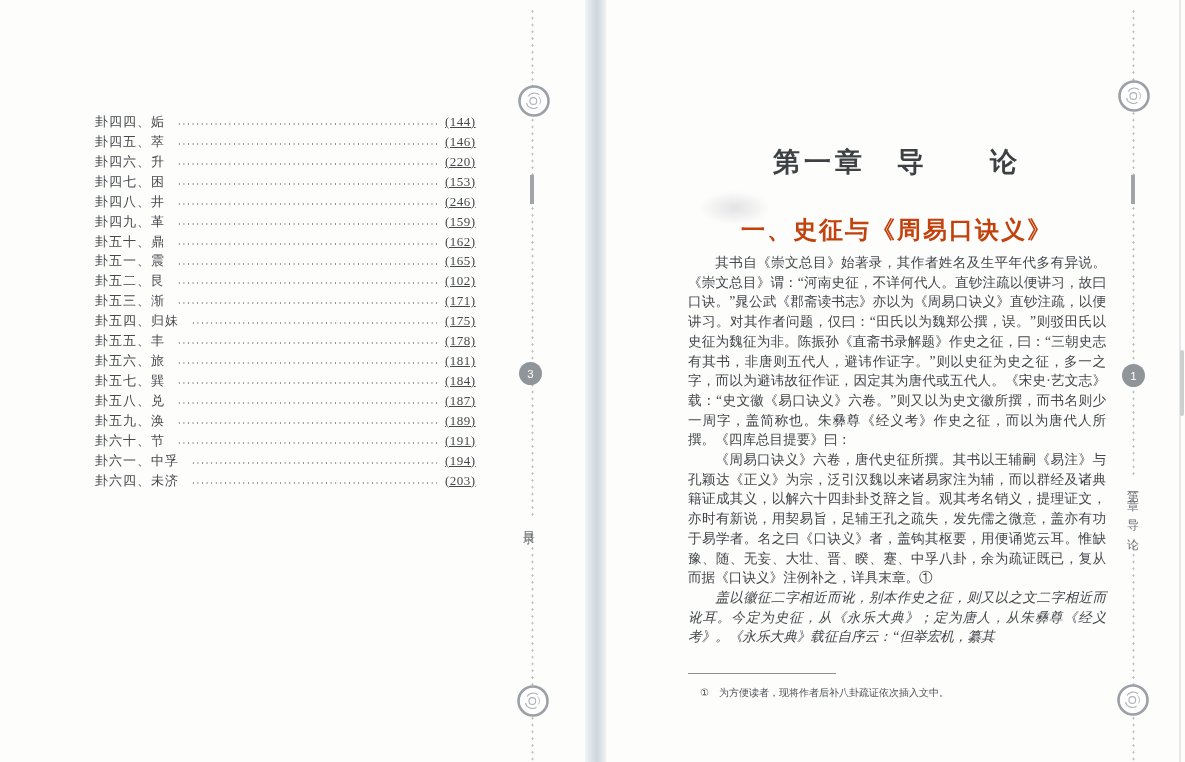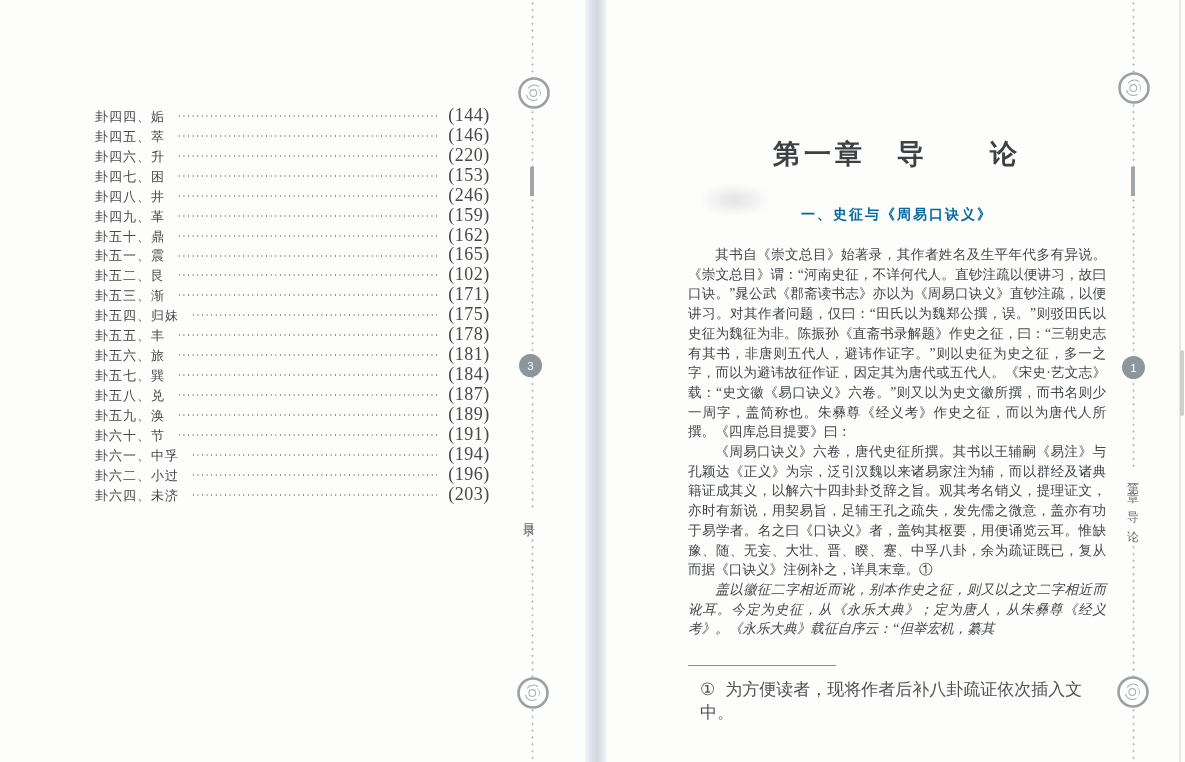--- a/index.html
+++ b/index.html
@@ -2,21 +2,21 @@
 <html><head>
 <meta charset="utf-8">
 <style>
   html,body{margin:0;padding:0;}
   body{
     width:1185px;height:762px;position:relative;overflow:hidden;
     background:#fdfdfc;
     font-family:"Liberation Serif","DejaVu Serif",serif;
     color:#45484b;
   }
-  .page{position:absolute;top:0;bottom:0;background:#fdfdfc;}
+  .page{position:absolute;top:8px;bottom:0;background:#fdfdfc;}
   #left-page{left:0;width:585px;}
   #right-page{left:607px;width:578px;}
   
   .gutter{
     position:absolute;top:0;bottom:0;left:585px;width:22px;
     background:linear-gradient(90deg,#f3f5f7 0%,#dde3e9 28%,#cfd7de 55%,#e6eaee 85%,#f7f8f9 100%);
   }
   
   .page-edge{position:absolute;top:0;bottom:0;left:1179px;width:2px;background:#e7e8e9;}
   .scrollbar-track{position:absolute;top:0;bottom:0;right:0;width:6px;}
@@ -42,37 +42,37 @@
 
   
   #toc-list{position:absolute;left:95px;top:105px;width:398px;}
   .toc-row{display:flex;align-items:baseline;height:19.93px;font-size:13px;color:#46494c;}
   .toc-label{white-space:nowrap;letter-spacing:1px;}
   .toc-leader{
     flex:1;align-self:stretch;margin:0 8px 0 12px;
     background-image:radial-gradient(circle,#8d8d8d 0.7px,transparent 1px);
     background-size:4.6px 6px;background-repeat:repeat-x;background-position:0 58%;
   }
-  .toc-page{width:48px;text-align:center;white-space:nowrap;font-size:18px;letter-spacing:0.5px;}
+  .toc-page{width:48px;text-align:left;white-space:nowrap;font-size:13px;letter-spacing:0.5px;text-decoration:underline;}
 
   
   .rp-content{position:absolute;left:81px;width:418px;}
   #chapter-title{top:136px;text-align:center;font-size:27px;font-weight:700;letter-spacing:4px;color:#3e4144;}
-  #section-heading{top:206px;text-align:center;font-size:14px;font-weight:700;letter-spacing:2px;color:#0369a1;}
+  #section-heading{top:206px;text-align:center;font-size:24px;font-weight:700;letter-spacing:2px;color:#c2410c;}
   #body-text{top:245px;}
   #body-text p{
     margin:0;text-indent:2em;text-align:justify;
     font-size:13.6px;line-height:19.7px;color:#43464a;
   }
   #quote-block{
     margin:10px 12px 0 38px;text-indent:2em;text-align:justify;
     font-size:13.2px;line-height:20.8px;font-style:italic;color:#4b4e51;
   }
   .footnote-rule{position:absolute;left:81px;top:665px;width:148px;border-top:1px solid #8f8f8f;}
-  .footnote{position:absolute;left:93px;top:678px;width:410px;font-size:17px;color:#4e5154;font-family:Liberation Serif, serif;}
+  .footnote{position:absolute;left:93px;top:678px;width:410px;font-size:10px;color:#4e5154;font-family:Liberation Serif, serif;}
   .footnote .fn-marker{margin-right:10px;}
   .smudge{
     position:absolute;left:92px;top:183px;width:72px;height:34px;
     background:radial-gradient(ellipse at center,rgba(120,125,130,0.20),transparent 70%);
     filter:blur(1px);
   }
 </style>
 </head>
 <body>
 
@@ -162,25 +162,20 @@
         <span class="toc-label">卦六十、节</span>
         <span class="toc-leader"></span>
         <span class="toc-page">(191)</span>
       </div>
       <div class="toc-row">
         <span class="toc-label">卦六一、中孚</span>
         <span class="toc-leader"></span>
         <span class="toc-page">(194)</span>
       </div>
       <div class="toc-row">
-        <span class="toc-label">卦六二、小过</span>
-        <span class="toc-leader"></span>
-        <span class="toc-page">(196)</span>
-      </div>
-      <div class="toc-row">
         <span class="toc-label">卦六四、未济</span>
         <span class="toc-leader"></span>
         <span class="toc-page">(203)</span>
       </div>
     </div>
 
   <div class="vline" style="left:531px;"></div>
   <div class="vbar" style="left:530px;top:167px;"></div>
 
   <svg class="ornament" style="left:516px;top:75px;" viewBox="0 0 36 36">

